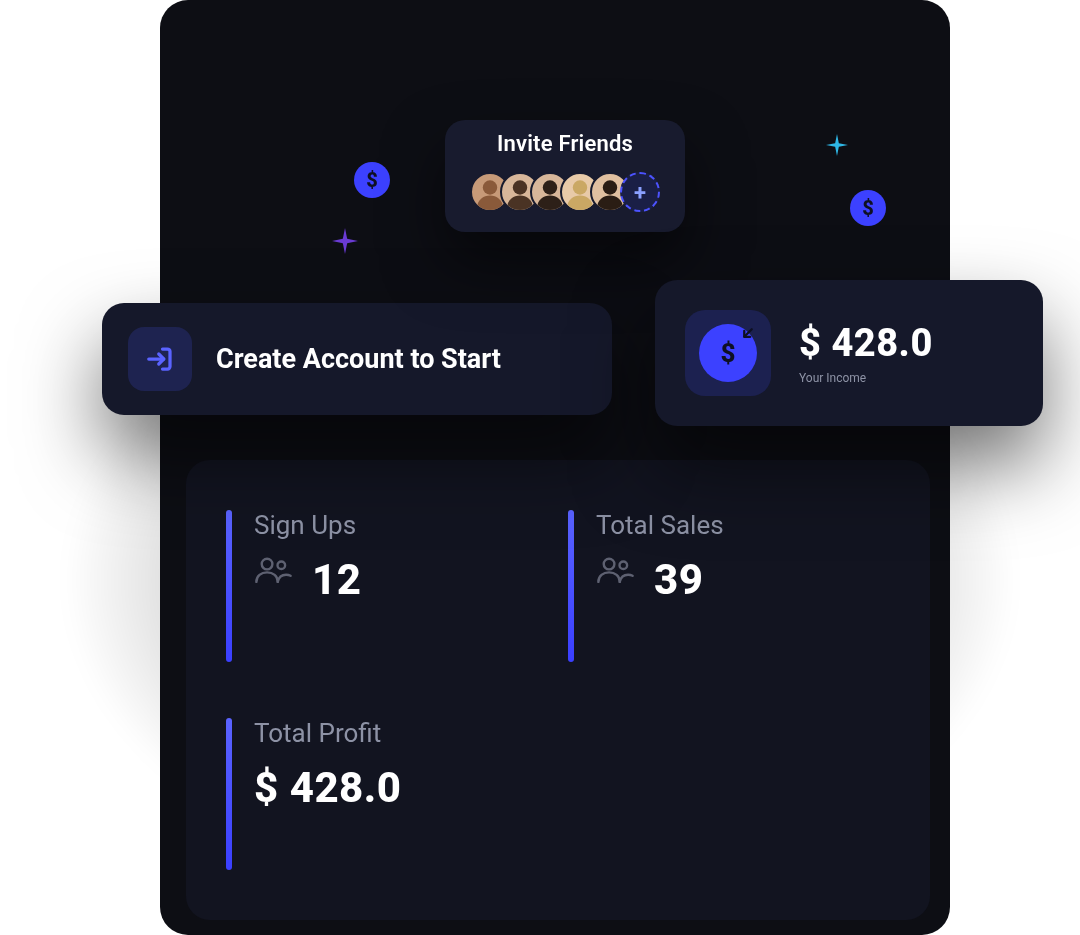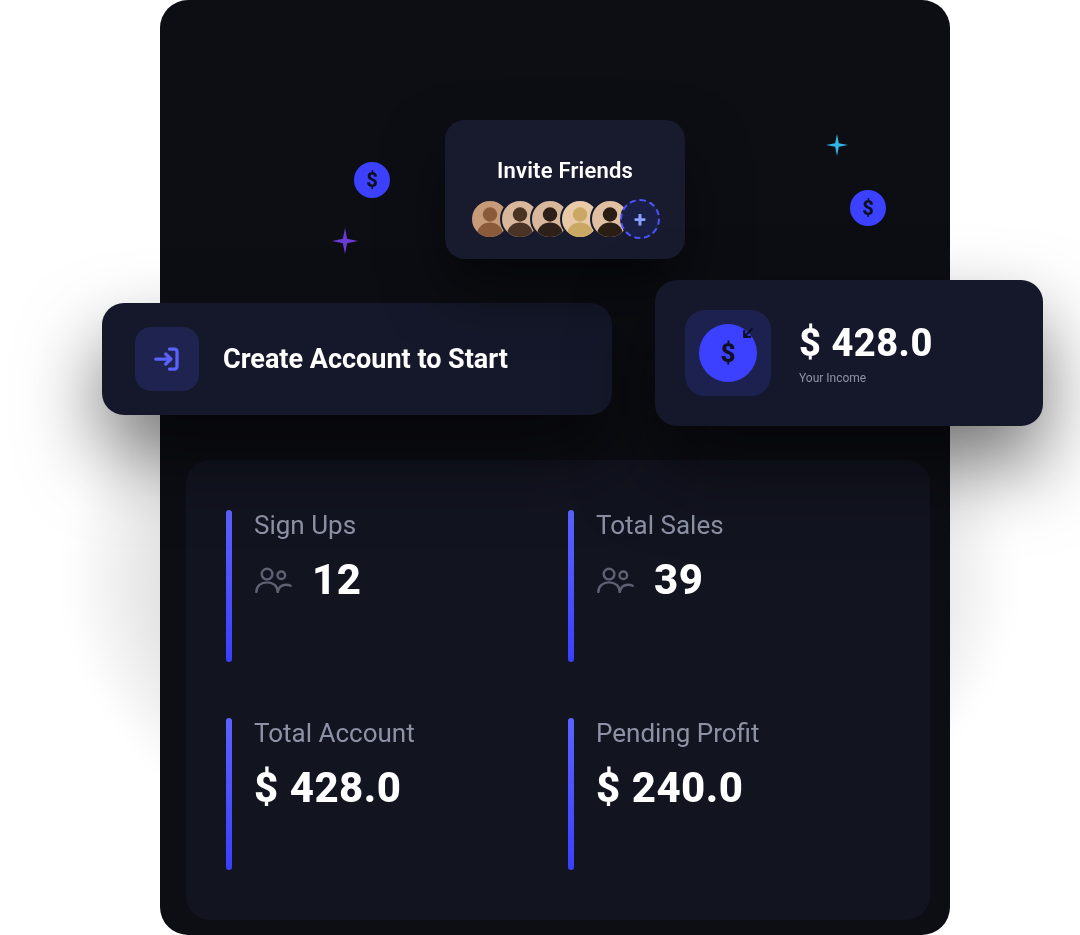--- a/index.html
+++ b/index.html
@@ -49,21 +49,21 @@
     color:#0d0e14;font-weight:700;font-size:20px;
   }
   .coin::before{content:"$";color:#0e1022;font-weight:800;}
   .sparkle svg{display:block;}
   .invite-card{
     position:absolute;
     left:445px;top:120px;
     width:240px;
     background:var(--card2);
     border-radius:20px;
-    padding:38px 24px 20px;
+    padding:11px 24px 20px;
     box-shadow:0 30px 60px rgba(0,0,0,0.5);
     z-index:6;
     text-align:center;
   }
   .invite-card .title{
     font-size:22px;font-weight:600;letter-spacing:.2px;margin-bottom:16px;
   }
   .avatars{display:flex;justify-content:center;}
   .av{
     width:40px;height:40px;border-radius:50%;
@@ -81,21 +81,21 @@
     color:#8aa0ff;font-size:22px;font-weight:700;
     display:flex;align-items:center;justify-content:center;
   }
   .cta-card{
     position:absolute;
     left:102px;top:303px;
     width:510px;height:112px;
     background:var(--card);
     border-radius:22px;
     display:flex;align-items:center;gap:24px;
-    padding:0 33px;
+    padding:0 26px;
     box-shadow:0 40px 80px rgba(0,0,0,0.55);
     z-index:5;
   }
   .cta-icon{
     width:64px;height:64px;border-radius:16px;
     background:#1e2350;
     display:flex;align-items:center;justify-content:center;
   }
   .cta-icon svg{width:30px;height:30px;}
   .cta-text{font-size:27px;font-weight:700;}
@@ -144,21 +144,21 @@
     column-gap:20px;
     row-gap:56px;
     z-index:3;
   }
   .stat{
     display:flex;gap:22px;align-items:stretch;
   }
   .bar{width:6px;border-radius:4px;background:linear-gradient(180deg,#5a63ff,#3a3fff);}
   .stat-body{display:flex;flex-direction:column;gap:15px;}
   .stat-label{font-size:26px;color:var(--muted);}
-  .stat-row{display:flex;align-items:center;gap:20px;}
+  .stat-row{display:flex;gap:20px;}
   .stat-val{font-size:42px;font-weight:800;letter-spacing:.5px;}
   .people-icon{width:38px;height:30px;opacity:.55;}
 </style>
 </head>
 <body>
 
 <div class="stage">
   <div class="shadow-blob"></div>
   <div class="backpanel"></div>
 
@@ -268,30 +268,21 @@
               <path d="M20 22c.8-3.8 3.5-6 7-6 1.4 0 2.7.3 3.8.9"></path>
           </svg>
           <div class="stat-val">39</div>
         </div>
       </div>
     </div>
 
     <div class="stat">
       <div class="bar"></div>
       <div class="stat-body">
-        <div class="stat-label">Total Account</div>
+        <div class="stat-label">Total Profit</div>
         <div class="stat-row">
           <div class="stat-val">$ 428.0</div>
         </div>
       </div>
     </div>
 
-    <div class="stat">
-      <div class="bar"></div>
-      <div class="stat-body">
-        <div class="stat-label">Pending Profit</div>
-        <div class="stat-row">
-          <div class="stat-val">$ 240.0</div>
-        </div>
-      </div>
-    </div>
   </div>
 </div>
 
 </body></html>

